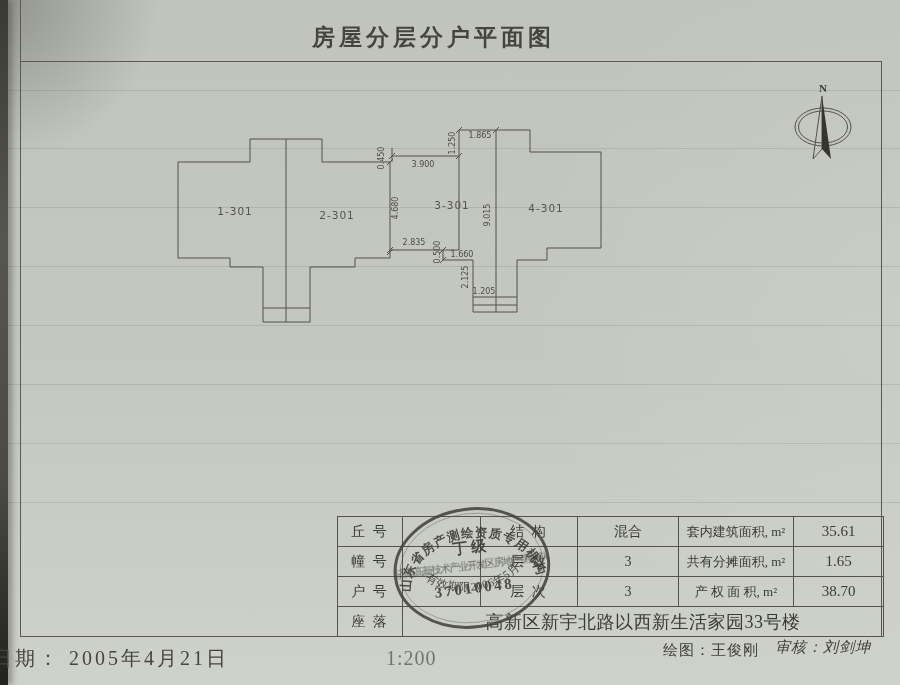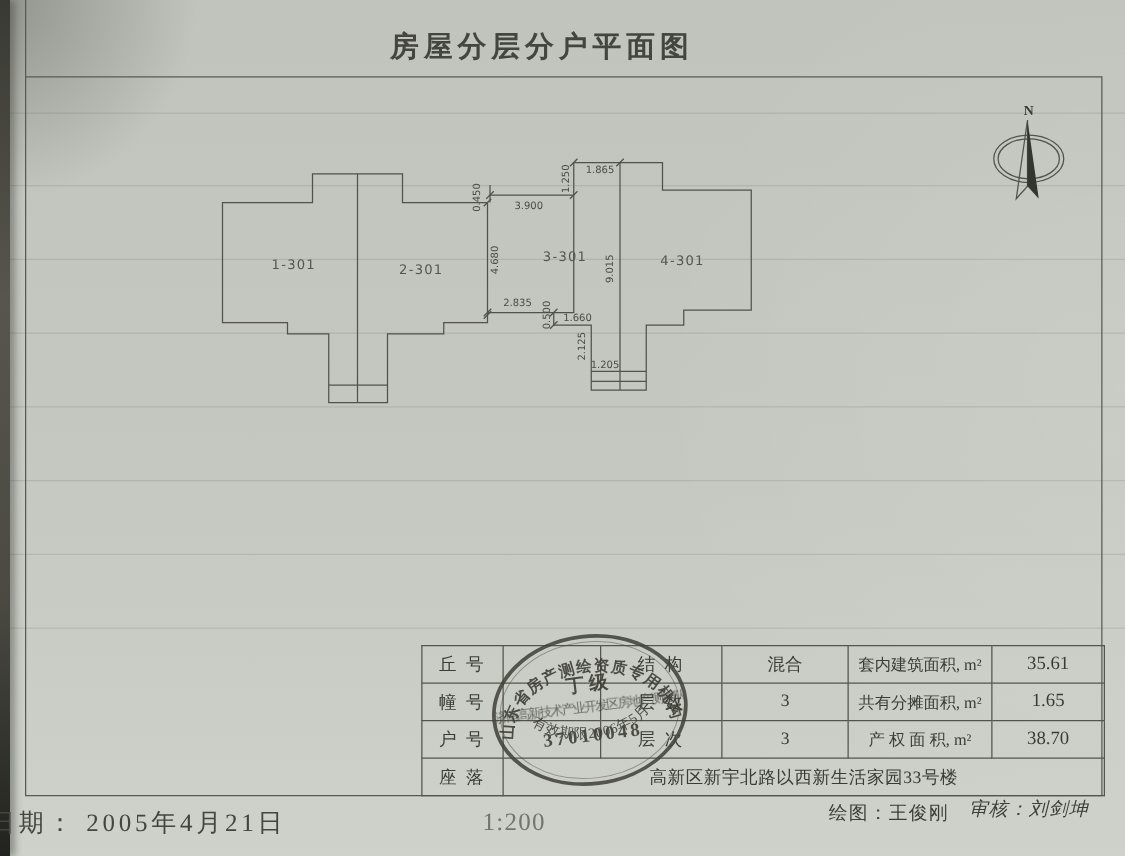--- a/index.html
+++ b/index.html
@@ -46,21 +46,21 @@
     border-collapse:collapse;table-layout:fixed;
   }
   .info-table td{
     border:1px solid #54544c;height:29px;padding:0;
     text-align:center;vertical-align:middle;
     font-size:14px;color:#3b3b36;
   }
   .info-table td.rowlbl{letter-spacing:2px;}
   .info-table td.arealbl{font-size:13px;}
   .info-table td.num{font-size:15px;}
-  .info-table td.addr{font-size:14px;letter-spacing:.5px;margin-left:26px;}
+  .info-table td.addr{font-size:18px;letter-spacing:.5px;margin-left:26px;}
   .stamp{
     position:absolute;left:388px;top:504px;width:168px;height:130px;
     transform:rotate(-7deg);
     opacity:.88;
   }
   .stamp text{fill:#3a3a33;}
   .stamp .ring{stroke:#44443c;fill:none;}
   .stamp .blurry{filter:blur(.4px);}
   .footer-date{
     position:absolute;left:-8px;top:645px;

